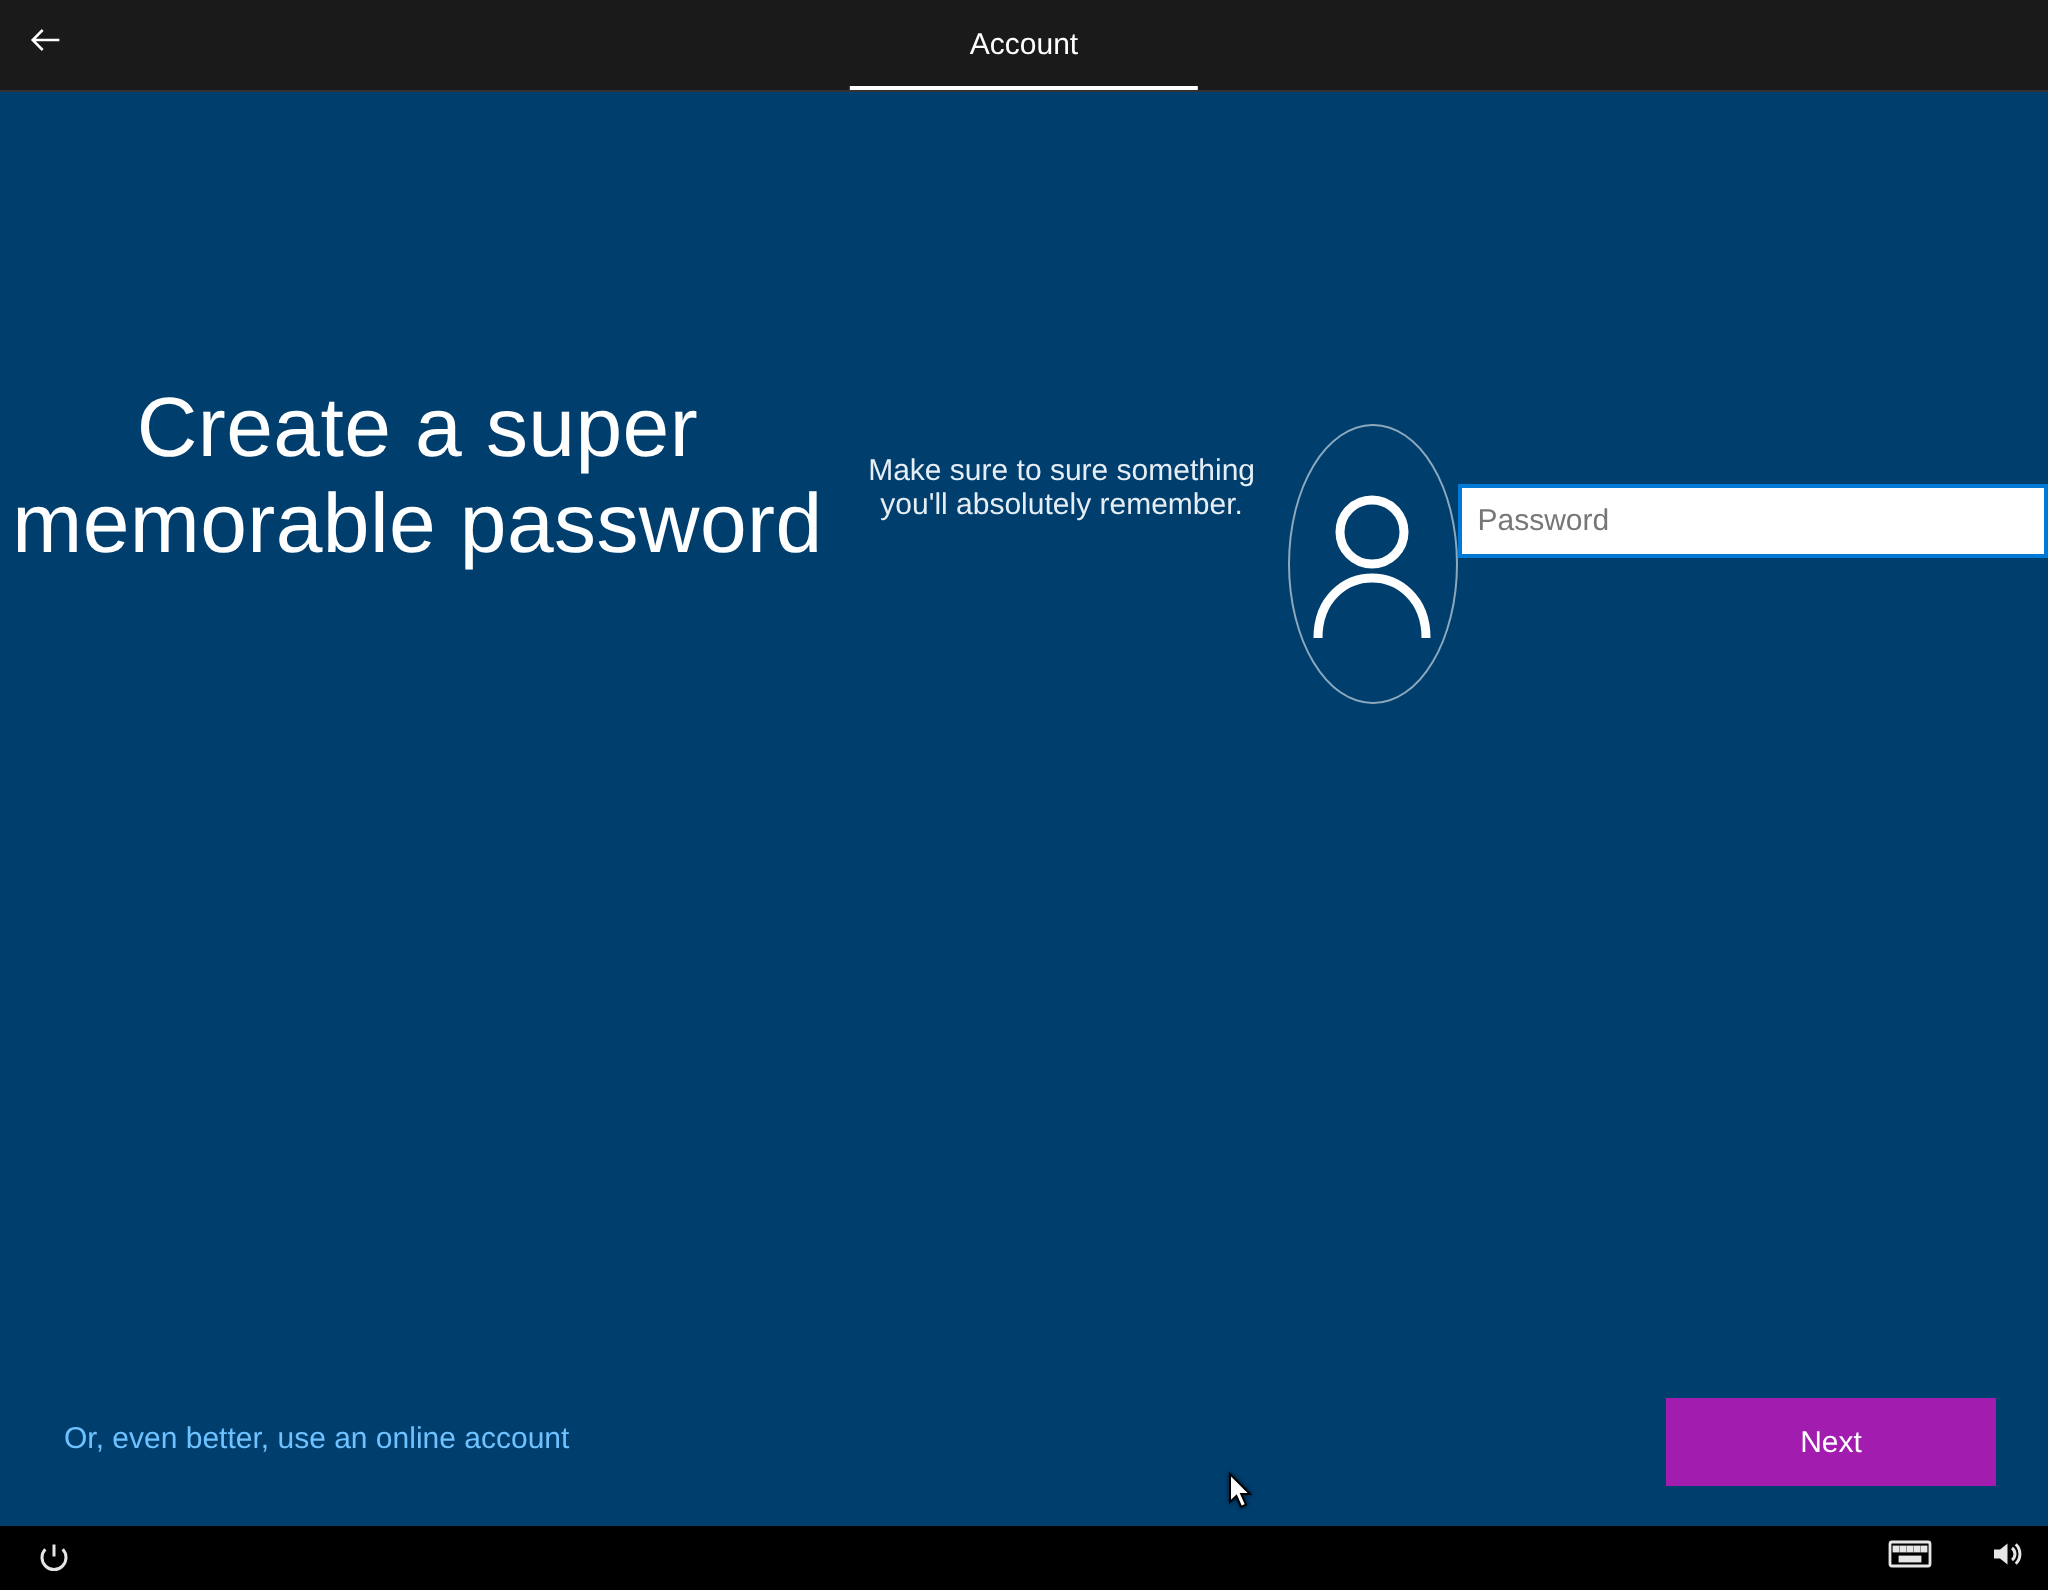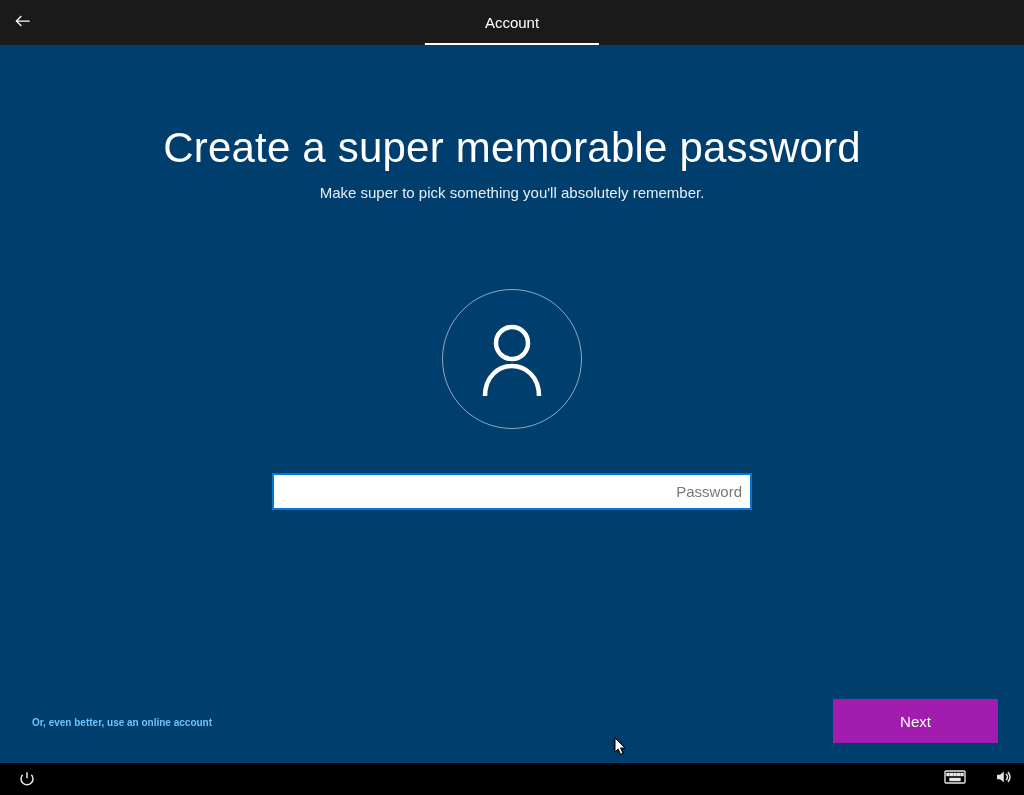--- a/index.html
+++ b/index.html
@@ -43,21 +43,20 @@
     .oobe {
       position: relative;
       width: 1024px;
       height: 717px;
       background: #003e6e;
       color: #fff;
     }
     .oobe-inner {
       padding-top: 78px;
       display: flex;
-      flex-direction: column;
       align-items: center;
     }
     .title {
       font-size: 42px;
       font-weight: 200;
       letter-spacing: 0.2px;
       text-align: center;
     }
     .subtitle {
       margin-top: 12px;
@@ -80,30 +79,29 @@
     .password-input {
       margin-top: 44px;
       width: 480px;
       height: 37px;
       background: #fff;
       border: 2px solid #0179d6;
       padding: 0 8px;
       font-size: 15px;
       color: #333;
       outline: none;
-      text-align: right;
     }
     .password-input::placeholder { color: #777; font-weight: 400; }
     .online-link {
       position: absolute;
       left: 32px;
       bottom: 35px;
       color: #6dc2ff;
-      font-size: 10px;
-      font-weight: 700;
+      font-size: 15px;
+      font-weight: 400;
       cursor: pointer;
     }
     .next-btn {
       position: absolute;
       right: 26px;
       bottom: 20px;
       width: 165px;
       height: 44px;
       background: #a21caf;
       color: #fff;
@@ -153,21 +151,21 @@
           <path d="M20 12H4M10 6l-6 6 6 6"></path>
         </svg>
     </span>
   </div>
   <div class="topbar-title">Account</div>
 </div>
 
 <div class="oobe">
   <div class="oobe-inner">
     <div class="title">Create a super memorable password</div>
-    <div class="subtitle">Make super to pick something you'll absolutely remember.</div>
+    <div class="subtitle">Make sure to sure something you'll absolutely remember.</div>
 
     <div class="avatar">
       <svg width="70" height="78" viewBox="0 0 70 78">
         <circle cx="35" cy="23" r="16"></circle>
         <path d="M8 76c0-20 14-30 27-30s27 10 27 30"></path>
       </svg>
     </div>
 
     <input type="password" class="password-input" placeholder="Password" style="">
   </div>

